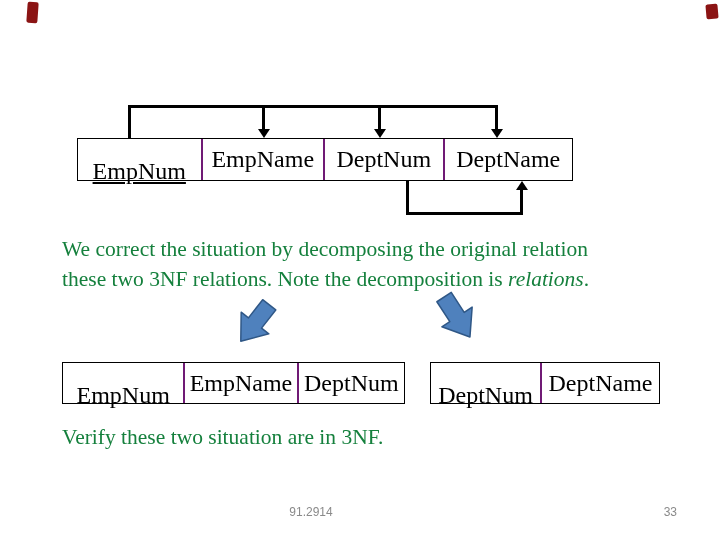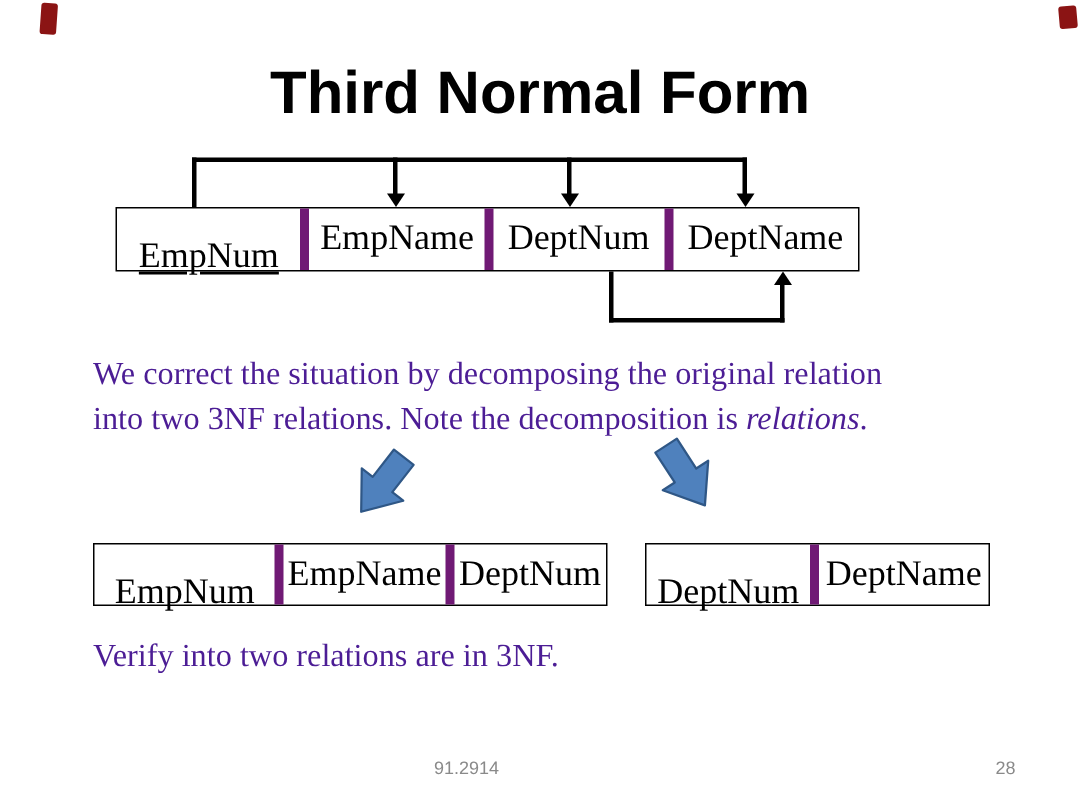--- a/index.html
+++ b/index.html
@@ -24,28 +24,28 @@
     border-left:6px solid transparent;border-right:6px solid transparent;
     border-bottom:9px solid #000;
   }
   
   .rel-table{
     position:absolute;display:flex;background:#fff;
     border:1px solid #000;box-sizing:border-box;
   }
   .rel-table .cell{
     display:flex;align-items:center;justify-content:center;
-    font-size:24px;box-sizing:border-box;border-left:6px solid #701a75;
+    font-size:24px;box-sizing:border-box;border-left:2px solid #701a75;
     white-space:nowrap;
   }
   .rel-table .cell:first-child{border-left:none;margin-top:24px;}
   .cell.key{text-decoration:underline;text-decoration-thickness:2px;text-underline-offset:3px;}
   
   .body-text{
-    position:absolute;margin:0;font-size:21.5px;line-height:30px;color:#4c1d95;
+    position:absolute;margin:0;font-size:21.5px;line-height:30px;color:#15803d;
   }
   
   .block-arrow{position:absolute;}
   .block-arrow svg{display:block;overflow:visible;}
   
   .footer-center{
     position:absolute;left:0;top:505px;width:622px;text-align:center;
     font-family:"Liberation Sans",sans-serif;font-size:12px;color:#8a8a8a;
   }
   .footer-page{
@@ -58,21 +58,20 @@
   .corner-mark.right{left:706px;top:4px;width:12px;height:15px;transform:rotate(-5deg);border-radius:2px;}
 </style>
 </head>
 <body>
 
 <div class="slide">
 
   <div class="corner-mark left"></div>
   <div class="corner-mark right"></div>
 
-  <h1 class="title">Third Normal Form</h1>
 
   <div class="line" style="left:128px;top:105px;width:370px;height:3px;"></div>
   <div class="line" style="left:128px;top:105px;width:3px;height:33px;"></div>
   <div class="line" style="left:262px;top:105px;width:3px;height:26px;"></div>
   <div class="arrow-down" style="left:258px;top:129px;"></div>
   <div class="line" style="left:378px;top:105px;width:3px;height:26px;"></div>
   <div class="arrow-down" style="left:374px;top:129px;"></div>
   <div class="line" style="left:495px;top:105px;width:3px;height:26px;"></div>
   <div class="arrow-down" style="left:491px;top:129px;"></div>
 
@@ -83,21 +82,21 @@
     <div class="cell" style="width:130px;">DeptName</div>
   </div>
 
   <div class="line" style="left:406px;top:181px;width:3px;height:34px;"></div>
   <div class="line" style="left:406px;top:212px;width:117px;height:3px;"></div>
   <div class="line" style="left:520px;top:190px;width:3px;height:25px;"></div>
   <div class="arrow-up" style="left:516px;top:181px;"></div>
 
   <p class="body-text" style="left:62px;top:234px;width:600px;">
     <span>We correct the situation by decomposing the original relation</span><br>
-    <span>into two 3NF relations. Note the decomposition is </span><i>relations</i><span>.</span>
+    <span>these two 3NF relations. Note the decomposition is </span><i>relations</i><span>.</span>
   </p>
 
   <div class="block-arrow" style="left:236px;top:299px;">
     <svg width="38" height="48" viewBox="0 0 40 52" style="transform:rotate(38deg);">
       <polygon points="11,1 29,1 29,26 39,26 20,51 1,26 11,26" fill="#4f81bd" stroke="#2f5786" stroke-width="1.6" stroke-linejoin="round"></polygon>
     </svg>
   </div>
   <div class="block-arrow" style="left:438px;top:292px;">
     <svg width="38" height="50" viewBox="0 0 40 52" style="transform:rotate(-33deg);">
       <polygon points="11,1 29,1 29,26 39,26 20,51 1,26 11,26" fill="#4f81bd" stroke="#2f5786" stroke-width="1.6" stroke-linejoin="round"></polygon>
@@ -108,18 +107,18 @@
     <div class="cell" style="width:121px;">EmpNum</div>
     <div class="cell" style="width:114px;">EmpName</div>
     <div class="cell" style="width:108px;">DeptNum</div>
   </div>
 
   <div class="rel-table" style="left:430px;top:362px;width:230px;height:42px;">
     <div class="cell" style="width:110px;">DeptNum</div>
     <div class="cell" style="width:120px;">DeptName</div>
   </div>
 
-  <p class="body-text" style="left:62px;top:422px;width:600px;">Verify into two relations are in 3NF.</p>
+  <p class="body-text" style="left:62px;top:422px;width:600px;">Verify these two situation are in 3NF.</p>
 
   <div class="footer-center">91.2914</div>
-  <div class="footer-page">28</div>
+  <div class="footer-page">33</div>
 
 </div>
 
 </body></html>

